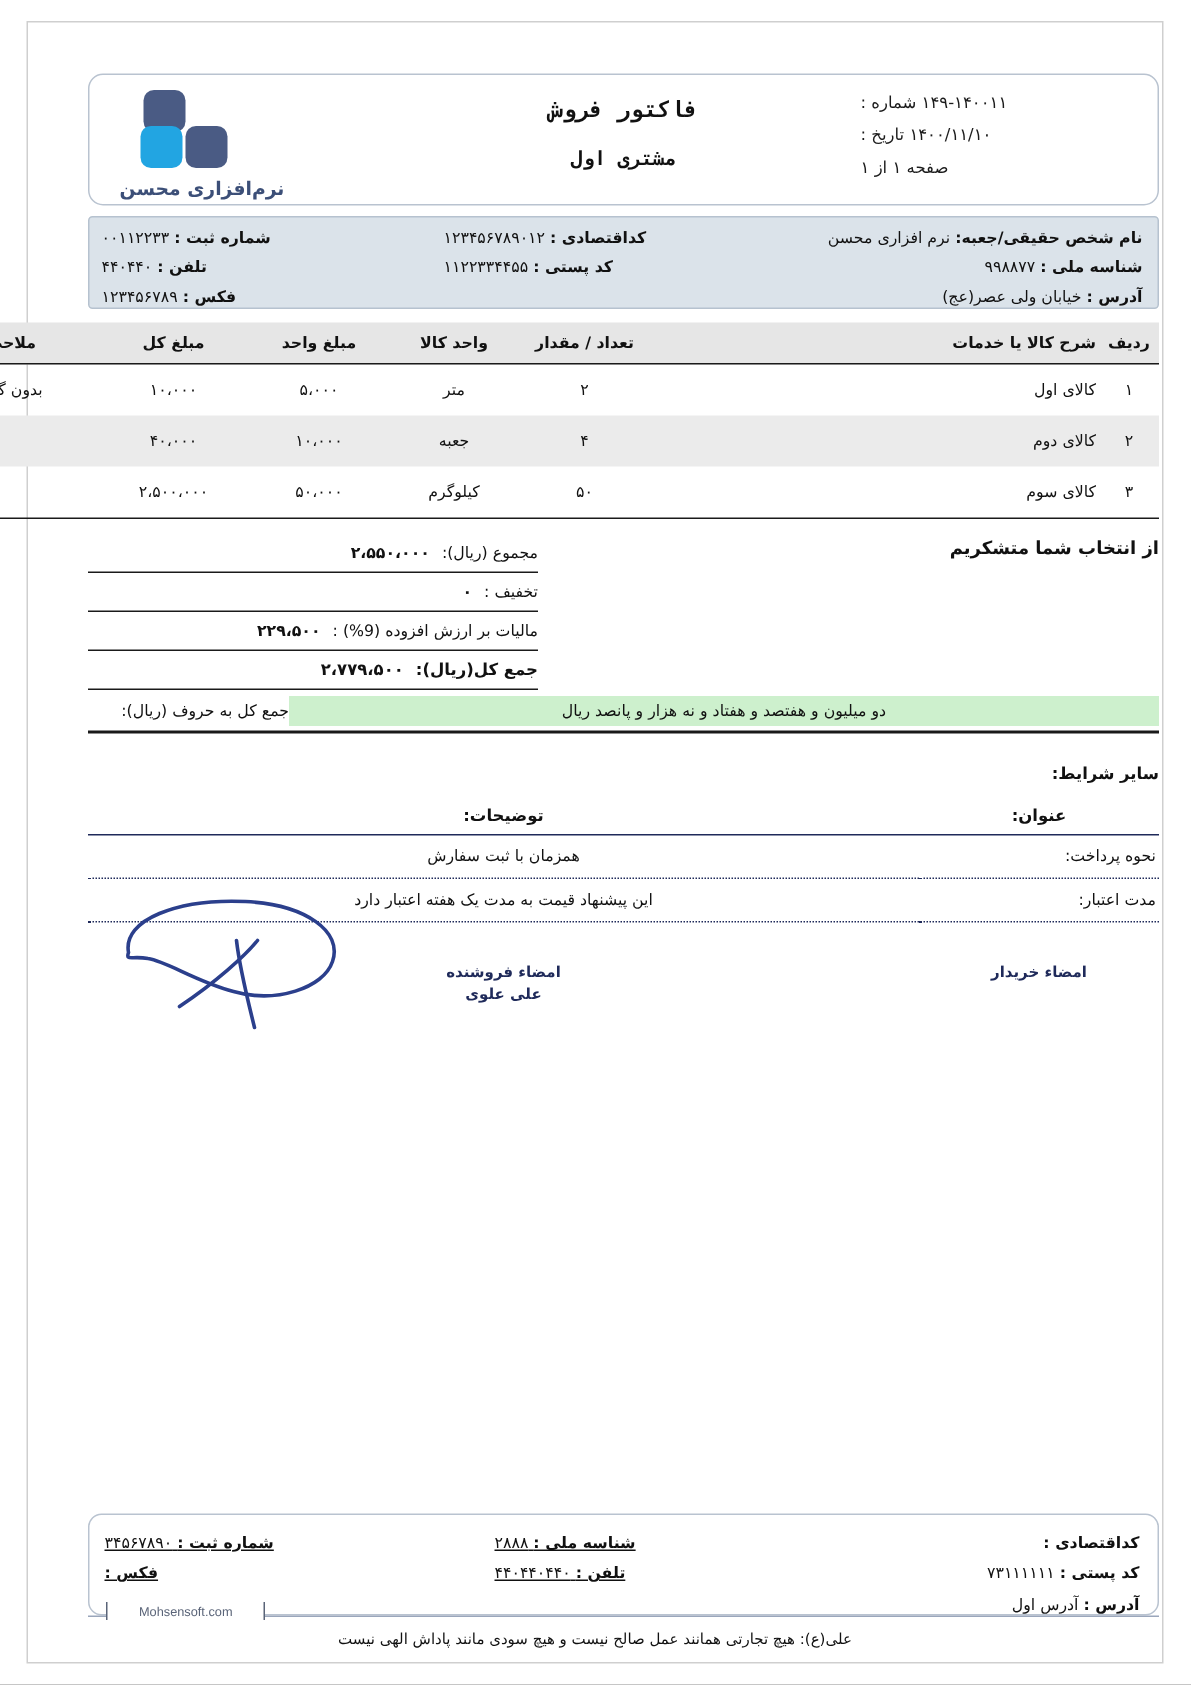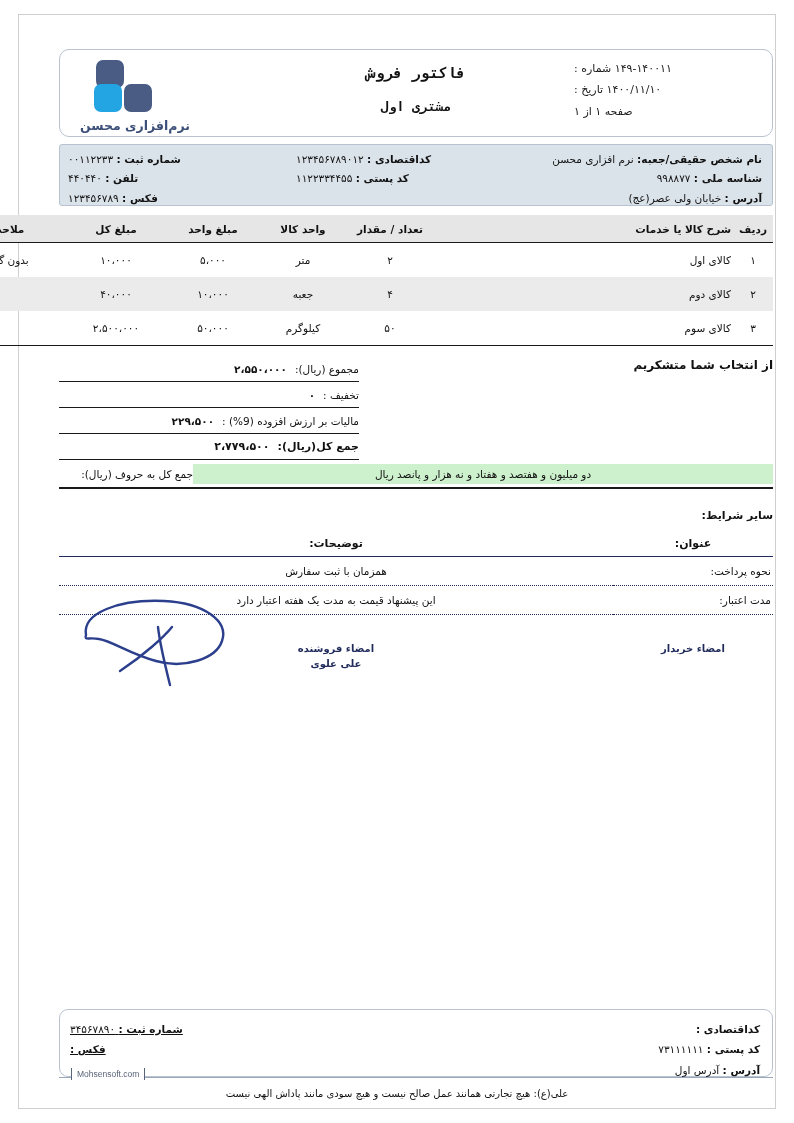--- a/index.html
+++ b/index.html
@@ -309,21 +309,21 @@
     height: 1px;
     background: #9aa6bb;
   }
   .brand-tag {
     position: absolute;
     left: 52px;
     top: 1053px;
     font-size: 8.5px;
     color: #5a6478;
     background: #fff;
-    padding: 1px 5px;
+    padding: 1px 21px;
     border-left: 1px solid #5a6478;
     border-right: 1px solid #5a6478;
     direction: ltr;
     font-family: "Liberation Sans", sans-serif;
   }
   .quote {
     position: absolute;
     left: 0; right: 0;
     top: 1073px;
     text-align: center;
@@ -527,20 +527,30 @@
       </div>
       <div class="f-line">
         <b>کد پستی :</b>
         <span>۷۳۱۱۱۱۱۱</span>
       </div>
       <div class="f-line">
         <b>آدرس :</b>
         <span>آدرس اول</span>
       </div>
     </div>
+    <div class="f-col f2">
+      <div class="f-line">
+        <b>شناسه ملی :</b>
+        <span>۲۸۸۸</span>
+      </div>
+      <div class="f-line">
+        <b>تلفن :</b>
+        <span>۴۴۰۴۴۰۴۴۰</span>
+      </div>
+    </div>
     <div class="f-col f3">
       <div class="f-line">
         <b>شماره ثبت :</b>
         <span>۳۴۵۶۷۸۹۰</span>
       </div>
       <div class="f-line">
         <b>فکس :</b>
         <span></span>
       </div>
     </div>

